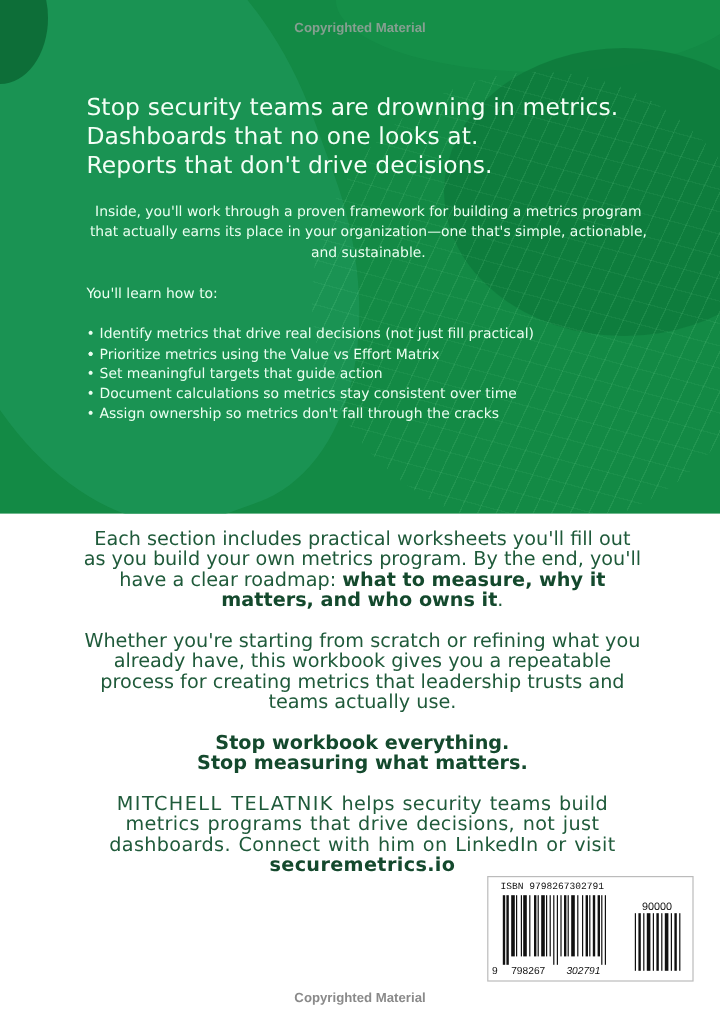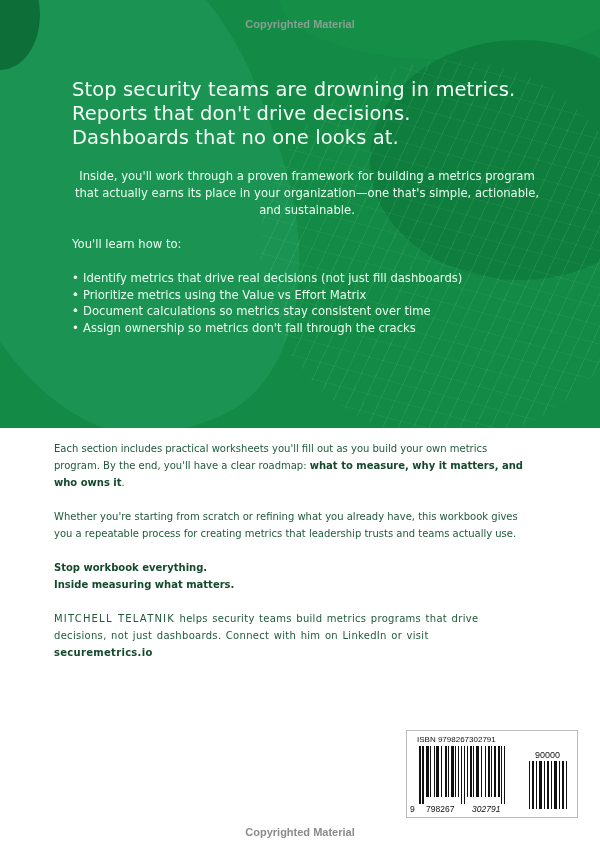--- a/index.html
+++ b/index.html
@@ -32,31 +32,31 @@
   .bullets li { white-space: nowrap; position: relative; padding-left: 11px; }
   .bullets li .dot { position: absolute; left: 0; top: 0; }
   .bullets li.tight { letter-spacing: -0.35px; }
 
   .copyright-top {
     position: absolute; left: 0; top: 18px; width: 600px; text-align: center;
     font-family: "Liberation Sans", sans-serif; font-size: 11px; font-weight: bold;
     color: #9aa39e; opacity: 0.85;
   }
 
-  .white-content { position: absolute; left: 54px; top: 440px; width: 470px; color: #1f5a3a; font-size: 10px; line-height: 17px; }
+  .white-content { position: absolute; left: 67px; top: 440px; width: 470px; color: #1f5a3a; font-size: 16px; line-height: 17px; text-align: center; }
   .white-content p { margin-bottom: 17px; }
   .white-content b { font-weight: bold; color: #14492d; }
   .author-line { letter-spacing: 0.3px; word-spacing: 1px; }
   .author-name { font-weight: normal; letter-spacing: 1.2px; }
 
   .barcode-box {
     position: absolute; left: 406px; top: 730px; width: 172px; height: 88px;
     background: #ffffff; border: 1px solid #bbbbbb;
   }
-  .isbn-label { position: absolute; left: 10px; top: 4px; font-family: Liberation Sans, sans-serif; font-size: 8px; color: #111; }
+  .isbn-label { position: absolute; left: 10px; top: 4px; font-family: Liberation Mono, monospace; font-size: 8px; color: #111; }
   .price-label { position: absolute; left: 128px; top: 19px; font-family: "Liberation Sans", sans-serif; font-size: 9px; color: #111; }
   .bars-main { position: absolute; left: 12px; top: 15px; width: 104px; height: 58px; display: flex; align-items: flex-start; }
   .bars-addon { position: absolute; left: 122px; top: 30px; width: 46px; height: 48px; display: flex; }
   .bar { height: 100%; background: #111; }
   .gap { height: 100%; }
   .digits { position: absolute; top: 73px; font-family: "Liberation Sans", sans-serif; font-size: 8.5px; color: #111; background: #fff; line-height: 10px; }
   .d1 { left: 3px; } .d2 { left: 19px; } .d3 { left: 65px; font-style: italic; }
 
   .copyright-bottom {
     position: absolute; left: 0; top: 826px; width: 600px; text-align: center;
@@ -71,40 +71,40 @@
   <div class="bg-shape bg-b"></div>
   <div class="bg-shape bg-d"></div>
   <div class="bg-shape bg-c"></div>
   <div class="bg-net"></div>
 
   <div class="copyright-top">Copyrighted Material</div>
 
   <div class="green-content">
     <div class="headline">
       <div>Stop security teams are drowning in metrics.</div>
+      <div>Dashboards that no one looks at.</div>
       <div>Reports that don't drive decisions.</div>
-      <div>Dashboards that no one looks at.</div>
     </div>
     <p class="intro">Inside, you'll work through a proven framework for building a metrics program that actually earns its place in your organization—one that's simple, actionable, and sustainable.</p>
     <p class="learn">You'll learn how to:</p>
     <ul class="bullets">
-      <li><span class="dot">•</span><span>Identify metrics that drive real decisions (not just fill dashboards)</span></li>
+      <li><span class="dot">•</span><span>Identify metrics that drive real decisions (not just fill practical)</span></li>
       <li class="tight"><span class="dot">•</span></li>
       <li><span class="dot">•</span><span>Prioritize metrics using the Value vs Effort Matrix</span></li>
-      <li><span class="dot">•</span></li>
+      <li><span class="dot">•</span><span>Set meaningful targets that guide action</span></li>
       <li><span class="dot">•</span><span>Document calculations so metrics stay consistent over time</span></li>
       <li><span class="dot">•</span><span>Assign ownership so metrics don't fall through the cracks</span></li>
     </ul>
   </div>
 </div>
 
 <div class="white-content">
   <p><span>Each section includes practical worksheets you'll fill out as you build your own metrics program. By the end, you'll have a clear roadmap: </span><b>what to measure, why it matters, and who owns it</b><span>.</span></p>
   <p>Whether you're starting from scratch or refining what you already have, this workbook gives you a repeatable process for creating metrics that leadership trusts and teams actually use.</p>
-  <p><b>Stop workbook everything.</b><br><b>Inside measuring what matters.</b></p>
+  <p><b>Stop workbook everything.</b><br><b>Stop measuring what matters.</b></p>
   <p class="author-line"><span class="author-name">MITCHELL TELATNIK</span><span> helps security teams build metrics programs that drive decisions, not just dashboards. Connect with him on LinkedIn or visit </span><b>securemetrics.io</b></p>
 </div>
 
 <div class="barcode-box">
   <div class="isbn-label">ISBN 9798267302791</div>
   <div class="price-label">90000</div>
   <div class="bars-main">
     <div class="bar" style="width:1.5px"></div>
       <div class="gap" style="width:1.5px"></div>
       <div class="bar" style="width:1.5px"></div>

